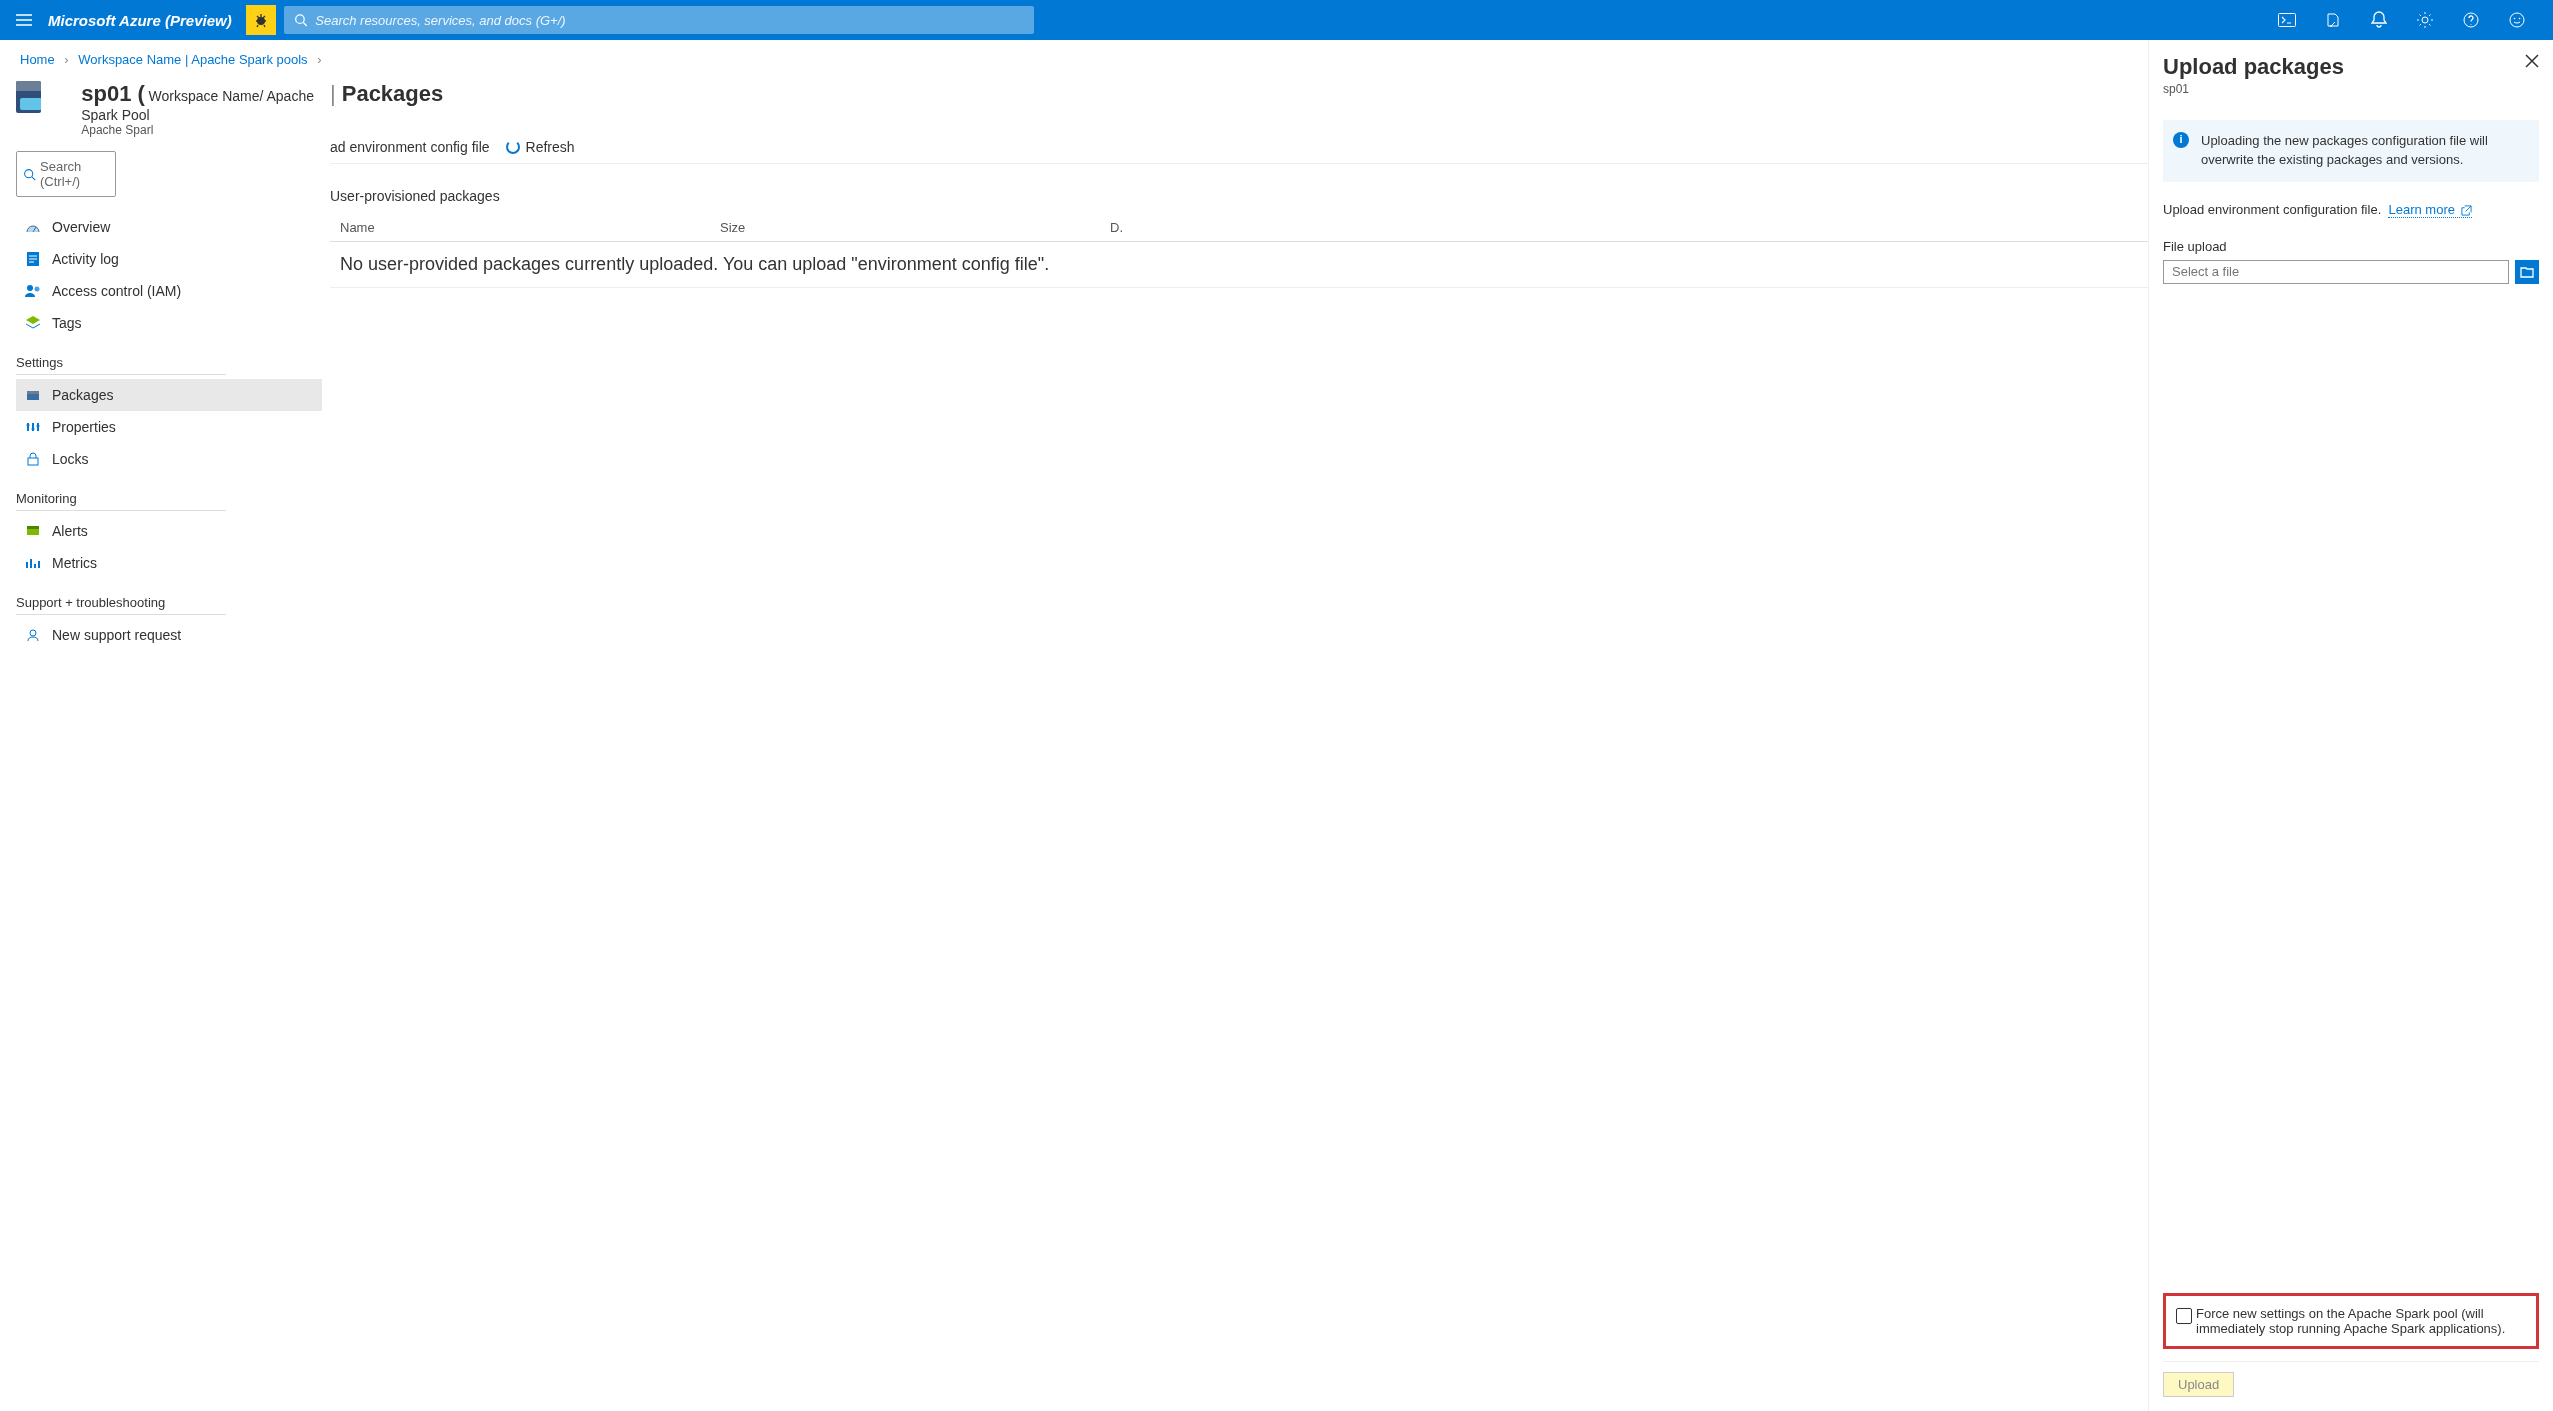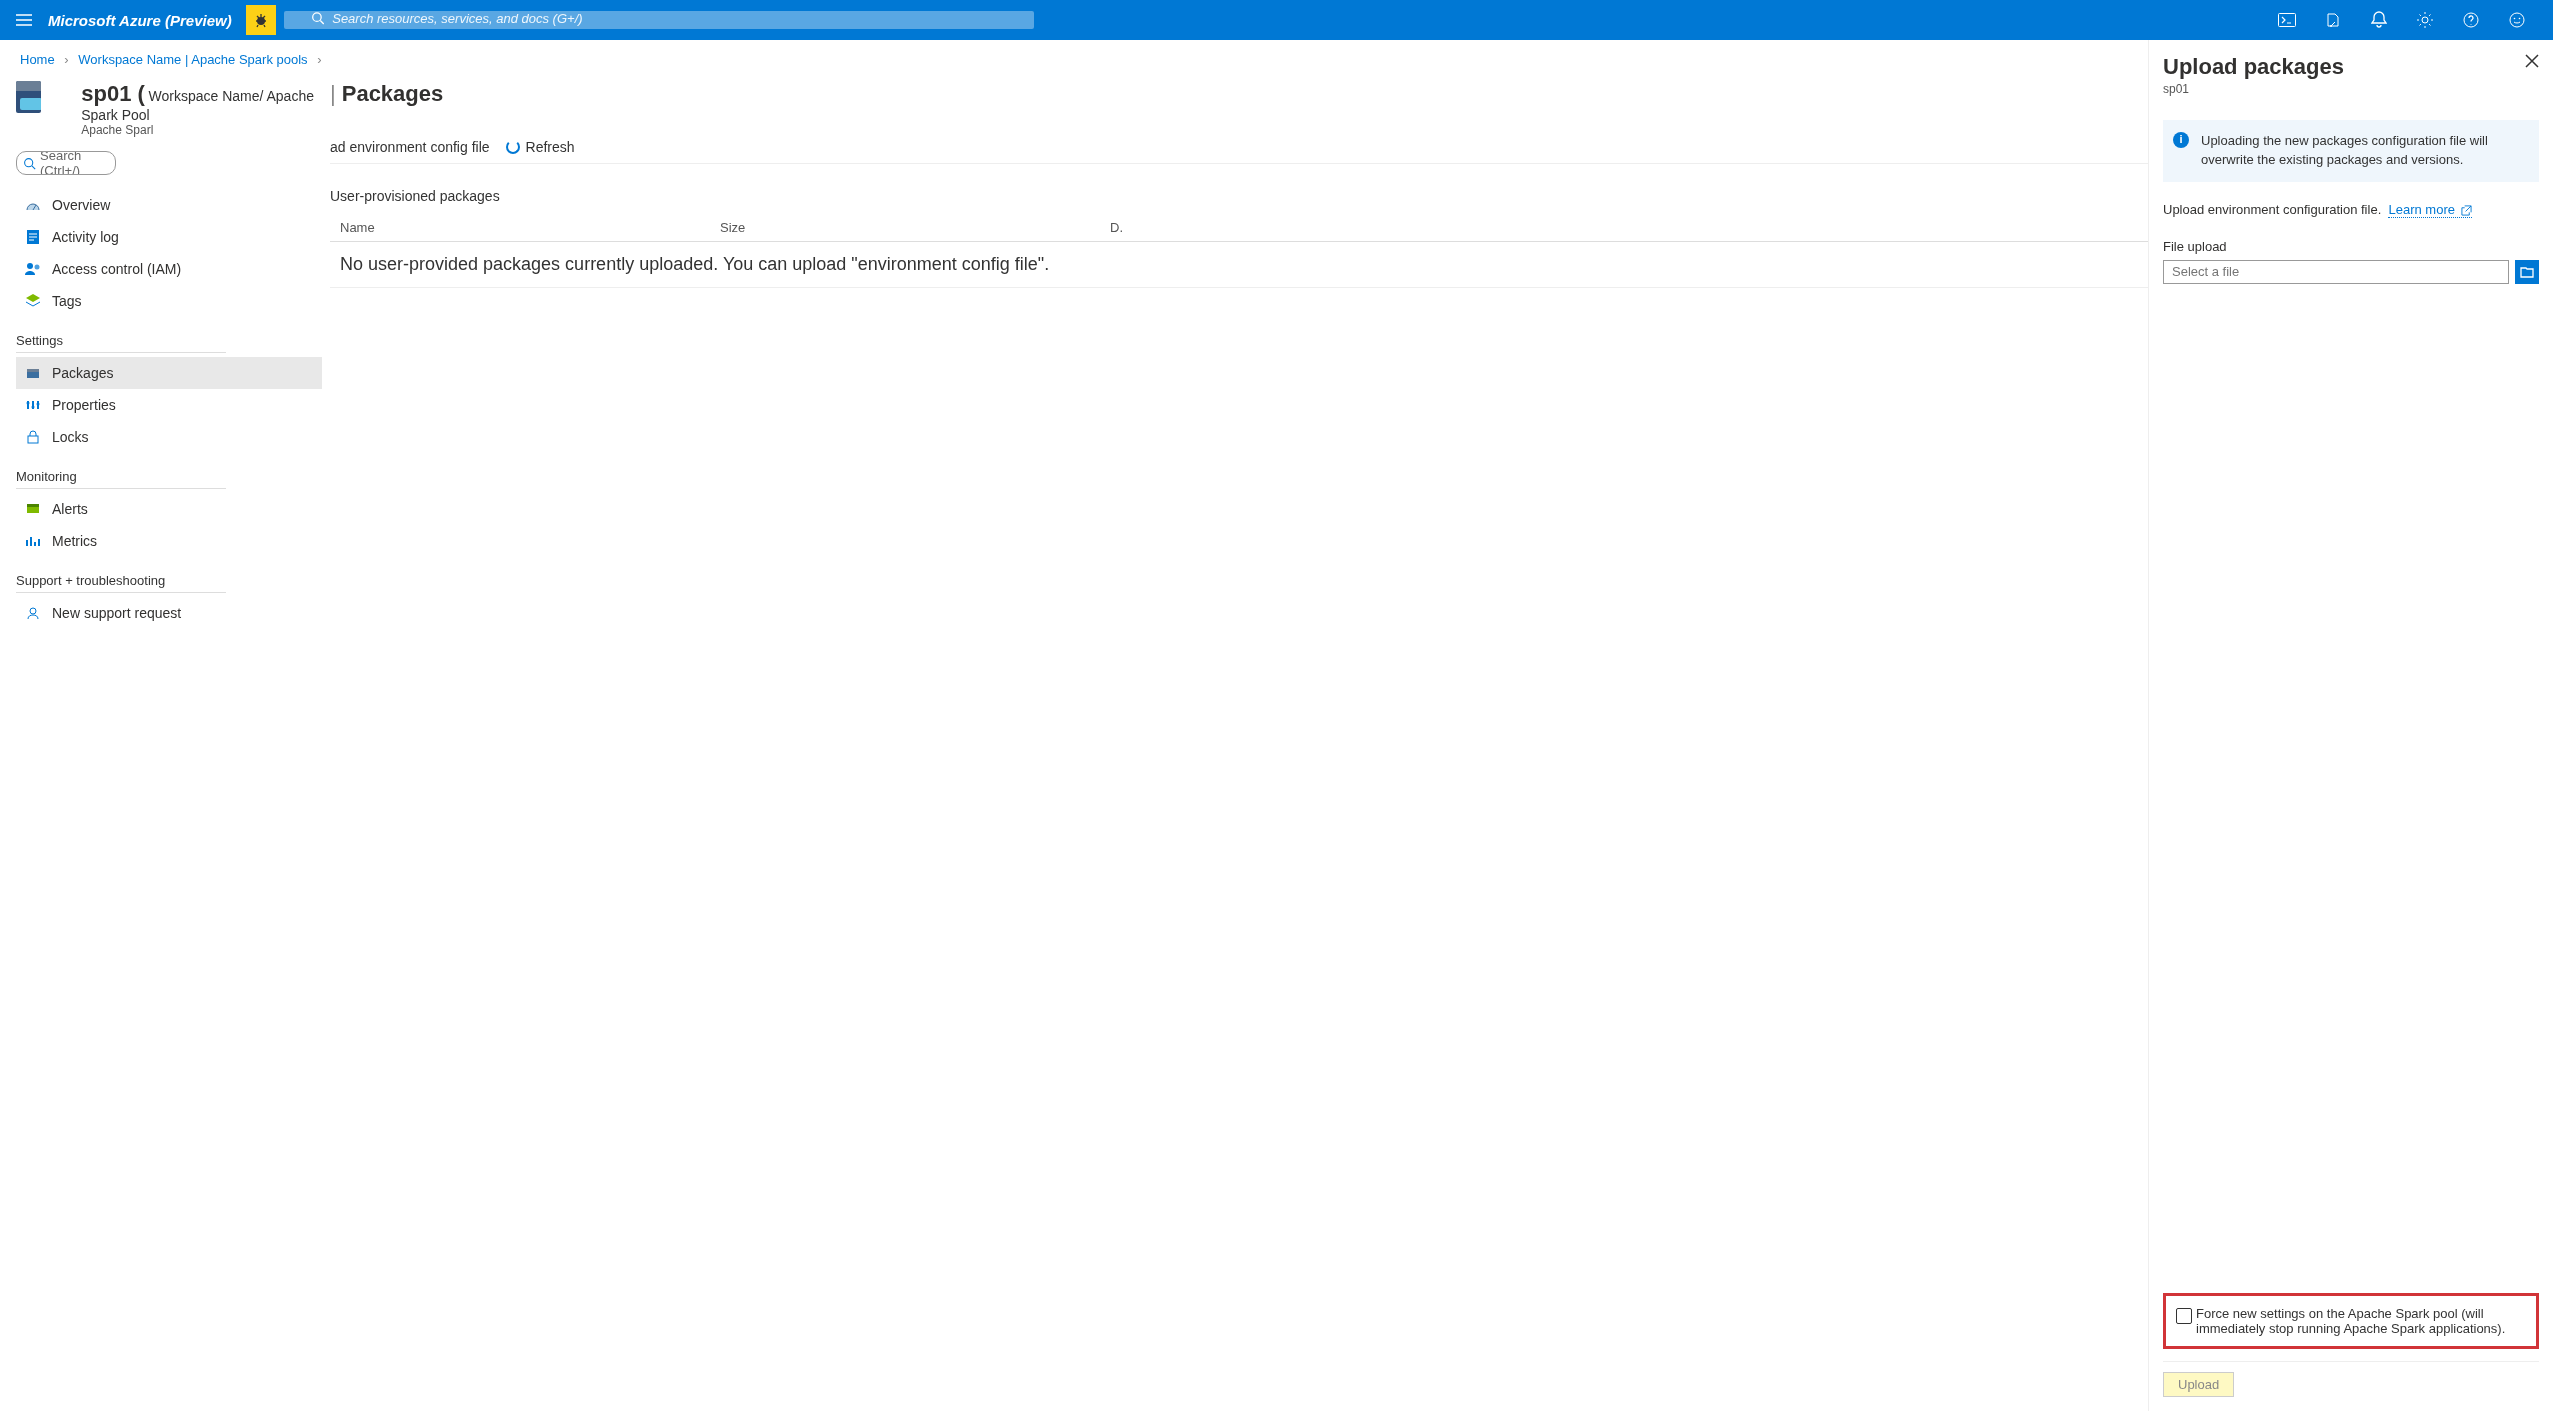--- a/index.html
+++ b/index.html
@@ -3,21 +3,21 @@
 <meta charset="utf-8">
 <style>
   * { box-sizing: border-box; margin: 0; padding: 0; font-family: "Segoe UI", Arial, sans-serif; }
   body { width: 2553px; height: 1411px; transform-origin: top left; font-size: 13px; color: #323130; overflow: hidden; }
 
   
   .topbar { background: #0078d4; height: 40px; display: flex; align-items: center; color: #fff; padding: 0 8px; }
   .hamburger { width: 32px; display:flex; align-items:center; justify-content:center; height:40px; }
   .brand { font-weight: 600; font-size: 15px; margin: 0 14px 0 8px; white-space: nowrap; font-style: italic; }
   .bug-btn { width: 30px; height: 30px; background: #fcd116; display:flex; align-items:center; justify-content:center; margin-right:8px; }
-  .searchbox { flex: 0 0 750px; background: rgba(255,255,255,0.35); height: 18px; border-radius: 2px; display:flex; align-items:flex-start; padding: 0 27px; color: #fff; }
+  .searchbox { flex: 0 0 750px; background: rgba(255,255,255,0.35); height: 28px; border-radius: 2px; display:flex; align-items:center; padding: 0 10px; color: #fff; }
   .searchbox input { background: transparent; border: none; outline: none; color: #fff; margin-left: 8px; width: 100%; font-size: 13px; }
   .searchbox input::placeholder { color: rgba(255,255,255,0.9); font-style: italic; }
   .top-right { margin-left: auto; display: flex; gap: 14px; align-items: center; padding-right: 12px; }
   .top-icon { width: 32px; height: 40px; display:flex; align-items:center; justify-content:center; }
 
   
   .crumbs { padding: 12px 20px 6px; font-size: 13px; }
   .crumbs a { color: #0078d4; text-decoration: none; }
   .crumbs .sep { color: #888; margin: 0 6px; }
 
@@ -25,21 +25,21 @@
   .main { display: flex; }
   .left { width: 330px; padding: 0 8px 0 16px; }
   .headerrow { display:flex; align-items:flex-start; padding: 8px 0 10px; gap: 30px; }
   .res-icon { width: 32px; height: 32px; background: linear-gradient(#2f4f7a,#2f4f7a); position:relative; margin-right:10px; border-radius:2px; overflow:hidden; }
   .res-icon::before{content:"";position:absolute;top:0;left:0;right:0;height:10px;background:#6b7f96;}
   .res-icon::after{content:"";position:absolute;bottom:3px;left:4px;width:22px;height:12px;background:#62c4e6;border-radius:2px;}
   .res-title { font-size: 22px; font-weight: 600; }
   .res-sub { font-size: 14px; font-weight: 400; color:#333; }
   .res-cat { font-size: 12px; color:#555; }
 
-  .side-search { border:1px solid #999; border-radius:10px; width: 100px; height:24px; display:flex; align-items:center; padding:0 6px; margin: 4px 0 14px; font-size:13px; color:#666; overflow:hidden; }
+  .side-search { border:1px solid #999; border-radius:2px; width: 100px; height:46px; display:flex; align-items:center; padding:0 6px; margin: 4px 0 14px; font-size:13px; color:#666; overflow:hidden; }
   .side-search svg{margin-right:4px;flex-shrink:0;}
 
   .nav-item { display:flex; align-items:center; height:32px; padding:0 8px; font-size:14px; cursor:pointer; }
   .nav-item.sel { background:#e8e8e8; }
   .nav-item .ic { width:18px; margin-right:10px; display:flex; align-items:center; justify-content:center; }
   .nav-group { font-size:13px; color:#333; margin:16px 0 4px; padding-bottom:4px; border-bottom:1px solid #ddd; width:210px; }
 
   .content { flex:1; padding-right: 400px; position: relative; }
   .page-title { font-size: 22px; font-weight:600; padding: 8px 0 4px; }
   .content .page-title-pipe { color:#888; font-weight:400; margin-right:6px; }

